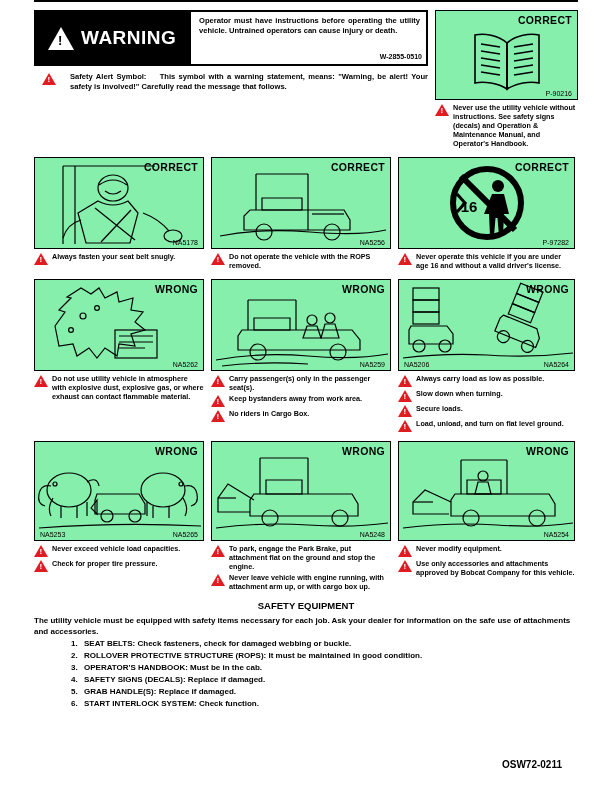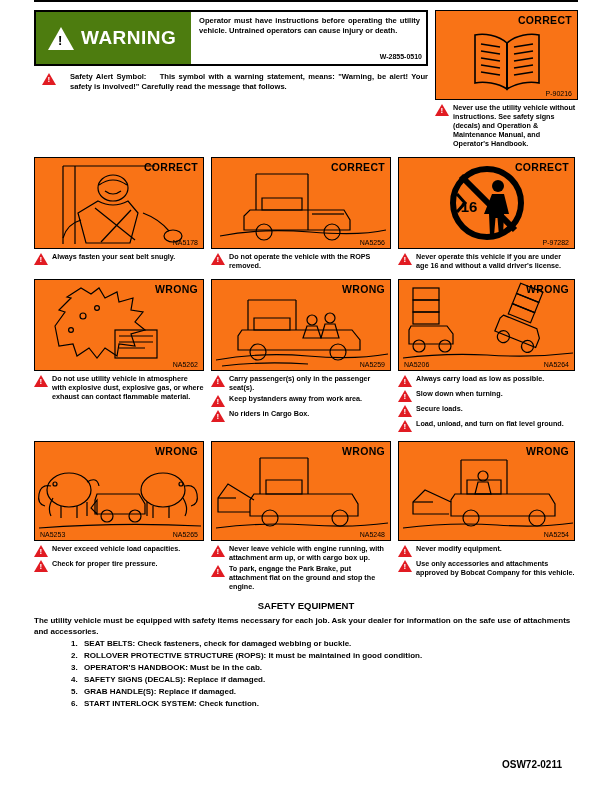--- a/index.html
+++ b/index.html
@@ -50,21 +50,21 @@
 
   
   .warn-banner {
     border: 2px solid #000;
     display: flex;
     align-items: stretch;
     height: 56px;
     box-sizing: border-box;
   }
   .warn-left {
-    background: #4d7c0f;
+    background: #000000;
     color: #fff;
     display: flex;
     align-items: center;
     gap: 7px;
     padding: 0 12px;
     width: 155px;
     box-sizing: border-box;
   }
   .warn-word {
     font-size: 19px;
@@ -135,21 +135,21 @@
     font-size: 8px;
     font-weight: bold;
     color: #fff;
     line-height: 1;
   }
 
   
   .panel {
     border: 1px solid #000;
     position: relative;
-    background: #f97316;
+    background: #86efac;
     overflow: hidden;
   }
   .panel .tag {
     position: absolute;
     top: 3px;
     right: 5px;
     font-size: 10.5px;
     font-weight: bold;
     letter-spacing: 0.3px;
   }
@@ -506,25 +506,25 @@
               <circle cx="128" cy="76" r="8"></circle>
               <path d="M42 58 L16 42 L6 56 L6 70 L38 70"></path>
               <path d="M6 56 L24 56"></path>
               <path d="M4 86 q46 -6 92 -3 q44 3 80 -2"></path>
             </g>
           </svg>
         </div>
         <div class="caption">
           <div class="cap-line">
             <span class="mini-tri"></span>
+            <span class="t">To park, engage the Park Brake, put attachment flat on the ground and stop the engine.</span>
+          </div>
+          <div class="cap-line">
+            <span class="mini-tri"></span>
             <span class="t">Never leave vehicle with engine running, with attachment arm up, or with cargo box up.</span>
-          </div>
-          <div class="cap-line">
-            <span class="mini-tri"></span>
-            <span class="t">To park, engage the Park Brake, put attachment flat on the ground and stop the engine.</span>
           </div>
         </div>
       </div>
 
       <div class="cell" style="width:177px">
         <div class="panel" style="height:98px">
           <div class="tag">WRONG</div>
           <div class="code">NA5254</div>
           <svg width="177" height="98" viewBox="0 0 177 98">
             <g fill="none" stroke="#000" stroke-width="1.2">

